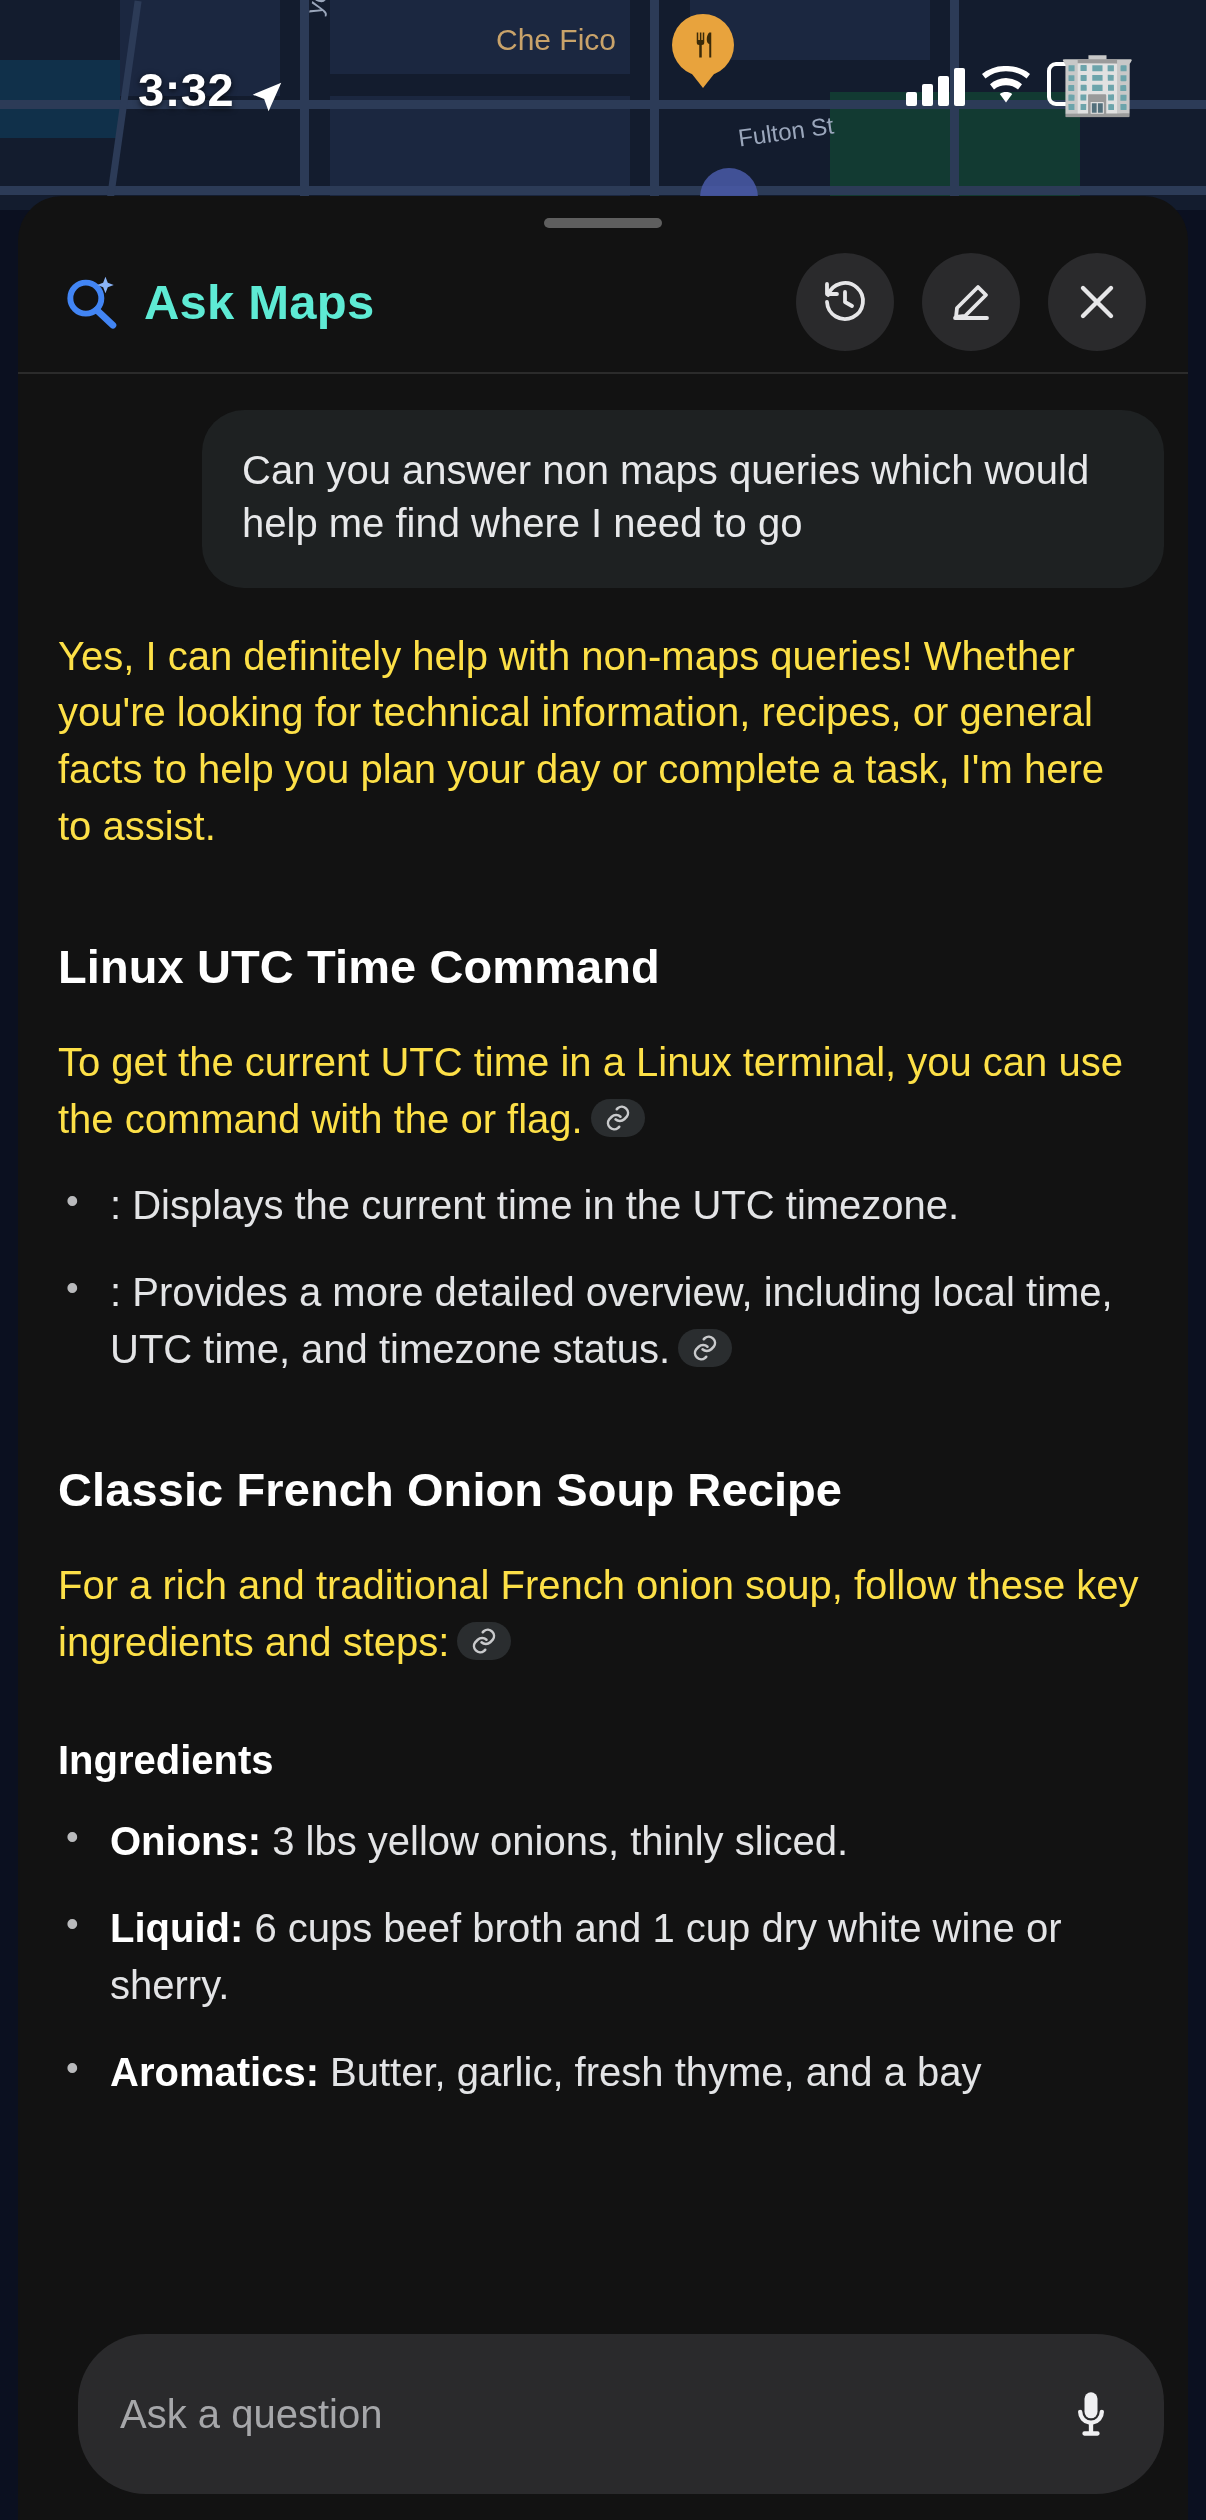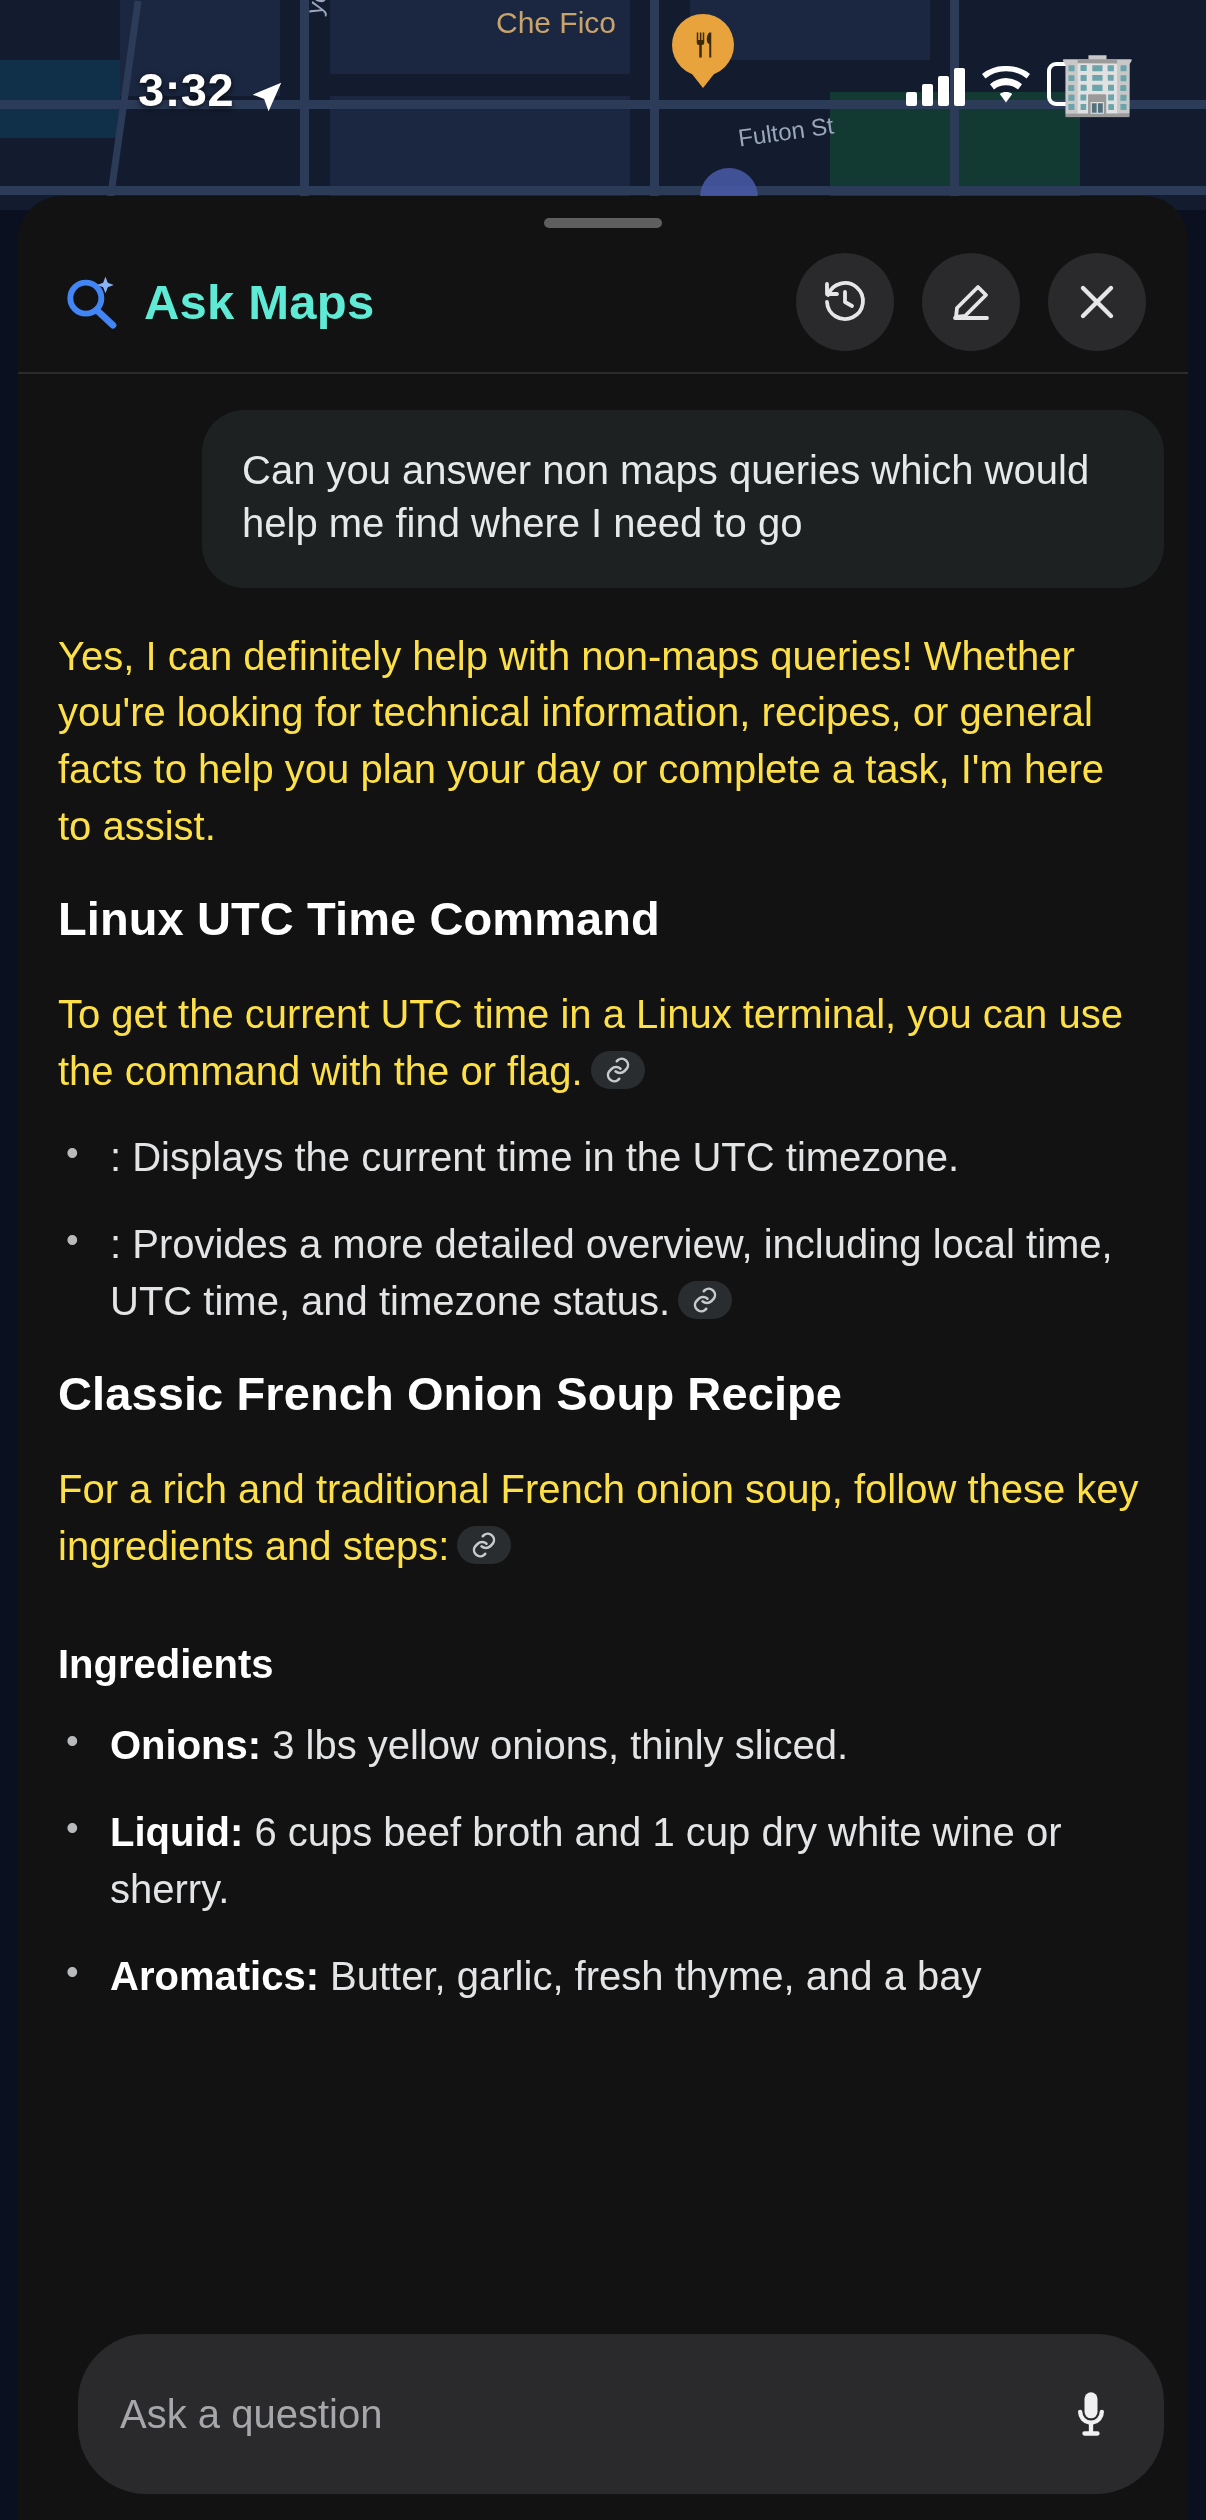--- a/index.html
+++ b/index.html
@@ -232,21 +232,21 @@
     font-size: 40px;
     line-height: 1.42;
     padding: 0 40px;
     margin-top: 40px;
   }
   h2.section-title {
     color: #ffffff;
     font-size: 47px;
     font-weight: bold;
     padding: 0 40px;
-    margin-top: 36px;
+    margin-top: 84px;
     letter-spacing: .1px;
   }
   h3.sub-title {
     color: #ffffff;
     font-size: 40px;
     font-weight: bold;
     padding: 0 40px;
     margin-top: 68px;
   }
   ul.bullets {
@@ -338,21 +338,21 @@
     <div class="map-block" style="left:690px;top:0;width:240px;height:60px;"></div>
     <div class="map-park" style="left:830px;top:92px;width:250px;height:118px;"></div>
     <div class="map-road" style="left:0;top:100px;width:1206px;height:9px;"></div>
     <div class="map-road" style="left:0;top:186px;width:1206px;height:9px;"></div>
     <div class="map-road" style="left:300px;top:0;width:9px;height:210px;"></div>
     <div class="map-road" style="left:650px;top:0;width:9px;height:210px;"></div>
     <div class="map-road" style="left:950px;top:0;width:9px;height:210px;"></div>
     <div class="map-road" style="left:120px;top:0;width:7px;height:210px;transform:rotate(8deg);"></div>
 
     <div class="map-label street" style="left:300px;top:10px;transform:rotate(-74deg);transform-origin:left top;">yon St</div>
-    <div class="map-label" style="left:496px;top:6px;">Che Fico</div>
+    <div class="map-label" style="left:496px;top:23px;">Che Fico</div>
     <div class="map-label street" style="left:738px;top:118px;transform:rotate(-8deg);">Fulton St</div>
 
     <div class="poi-pin" style="left:672px;top:14px;">
       <svg viewBox="0 0 24 24" width="30" height="30" fill="currentColor" aria-hidden="true">
         <path d="M7 2v8a2 2 0 0 0 2 2v10h2V12a2 2 0 0 0 2-2V2h-1.2v6H10.7V2H9.5v6H8.2V2H7zM17 2c-1.3 1.2-2 3.2-2 5.5 0 1.8.7 3.2 2 3.7V22h1.6V2H17z"></path>
       </svg>
     </div>
     <div class="blue-dot" style="left:700px;top:168px;"></div>
   </div>
 

